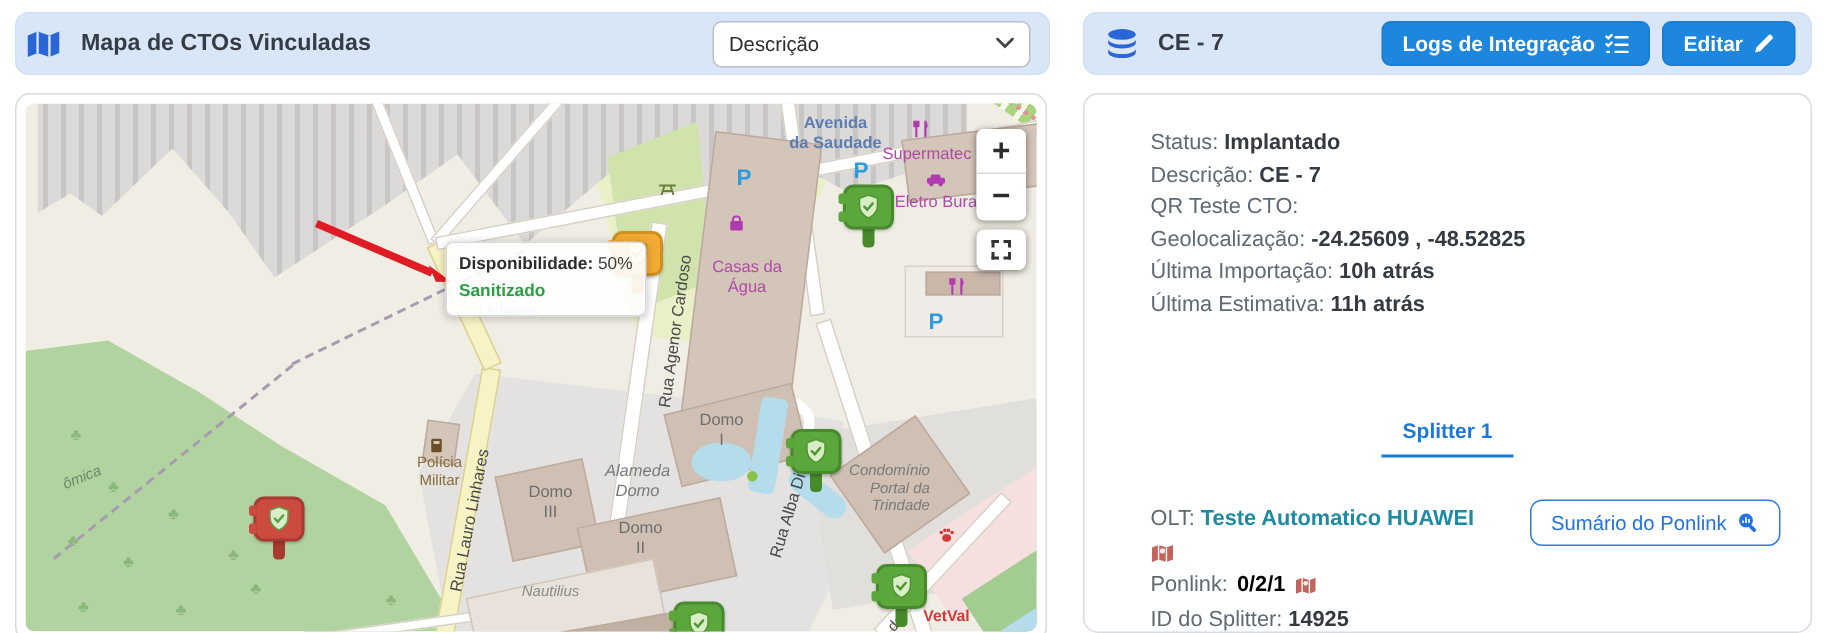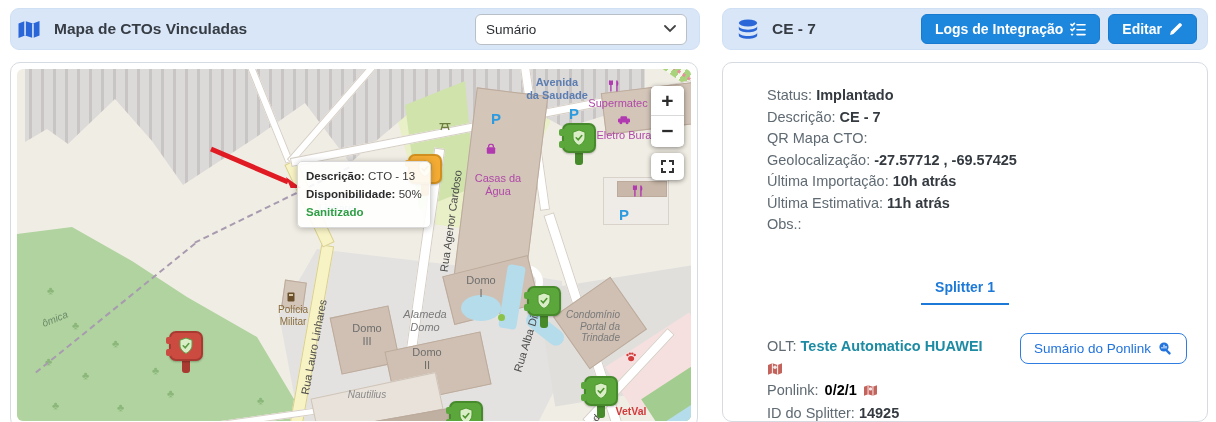--- a/index.html
+++ b/index.html
@@ -90,32 +90,31 @@
 <div class="stage">
 
   <div class="panel-header left">
     <svg width="24" height="21" viewBox="0 0 18 16">
       <path d="M6 1.5L1 3.5v11l5-2 6 2 5-2v-11l-5 2z" fill="#2a66d8"></path>
       <path d="M6 1.5v11M12 3.5v11" stroke="#d9e6f7" stroke-width="1.2" fill="none"></path>
     </svg>
     <span class="panel-title">Mapa de CTOs Vinculadas</span>
     <span class="spacer"></span>
     <div class="select-box">
-      <span>Sumário</span>
+      <span>Descrição</span>
       <svg width="12" height="8" viewBox="0 0 12 8">
         <path d="M1 1l5 5 5-5" stroke="#444" stroke-width="1.8" fill="none" stroke-linecap="round"></path>
       </svg>
     </div>
   </div>
 
   <div class="card map-card">
     <div class="map">
 
       <div class="map-tooltip">
-        <div><b>Descrição:</b> <span>CTO - 13</span></div>
         <div><b>Disponibilidade:</b> <span>50%</span></div>
         <div class="tt-green">Sanitizado</div>
       </div>
 
       <svg class="arrow-svg" width="674" height="352">
         <line x1="194" y1="80" x2="271" y2="113" stroke="#e01b24" stroke-width="5"></line>
         <polygon points="284,119 268.8,107.9 273.6,118.9" fill="#e01b24"></polygon>
       </svg>
 
       <div class="zoombox">
@@ -338,25 +337,24 @@
       <svg width="14" height="14" viewBox="0 0 14 14">
         <path d="M1 13l.9-3.4L10 1.5a1.3 1.3 0 0 1 1.9 0l.6.6a1.3 1.3 0 0 1 0 1.9L4.4 12.1z" fill="#fff"></path>
       </svg>
     </div>
   </div>
 
   <div class="card detail-card">
     <div class="details">
         <div><span>Status:</span><b> Implantado</b></div>
         <div><span>Descrição:</span><b> CE - 7</b></div>
-        <div><span>QR Mapa CTO:</span></div>
-        <div><span>Geolocalização:</span><b> -27.57712 , -69.57425</b></div>
+        <div><span>QR Teste CTO:</span></div>
+        <div><span>Geolocalização:</span><b> -24.25609 , -48.52825</b></div>
         <div><span>Última Importação:</span><b> 10h atrás</b></div>
         <div><span>Última Estimativa:</span><b> 11h atrás</b></div>
-        <div><span>Obs.:</span></div>
       </div>
 
     <div class="tab-wrap">
       <span class="tab">Splitter 1</span>
     </div>
 
     <div class="olt-row">
       <span>OLT:</span>
       <span class="olt-val">Teste Automatico HUAWEI</span>
     </div>

